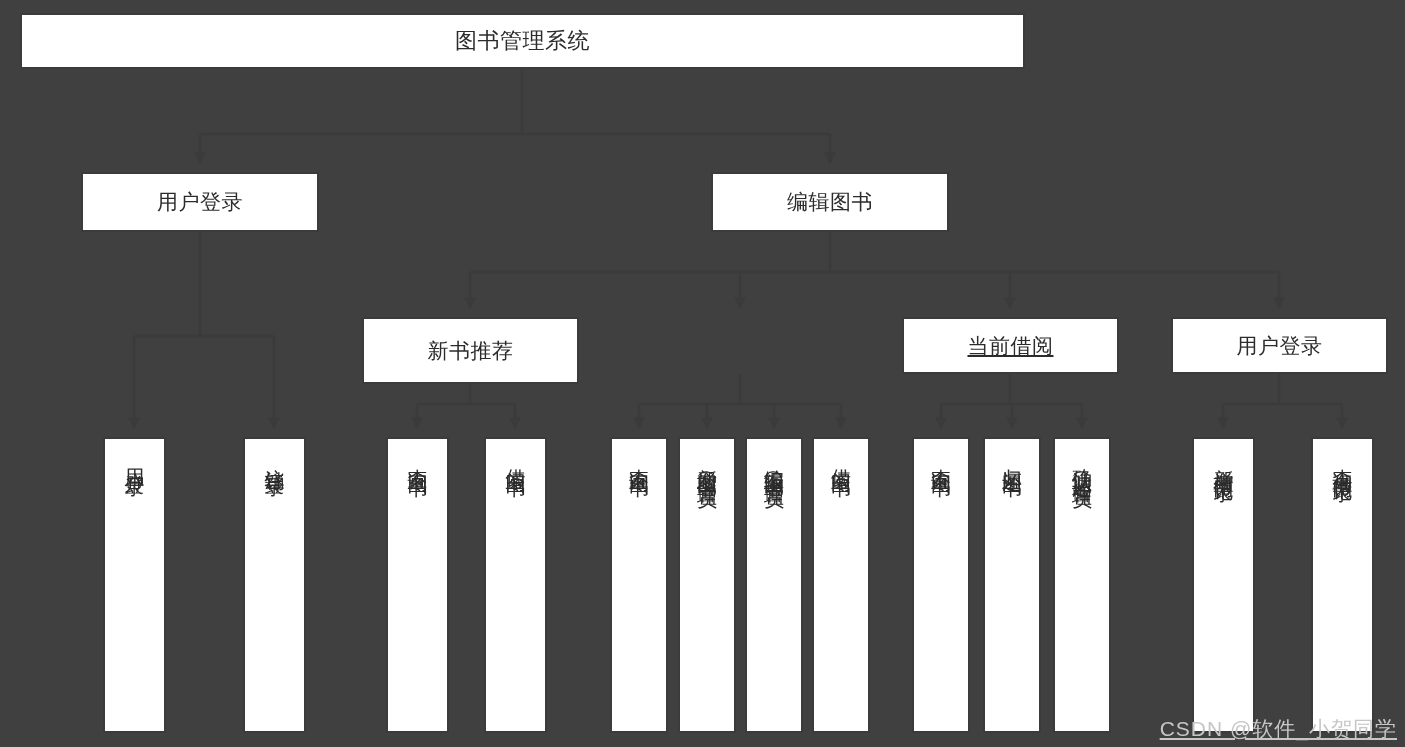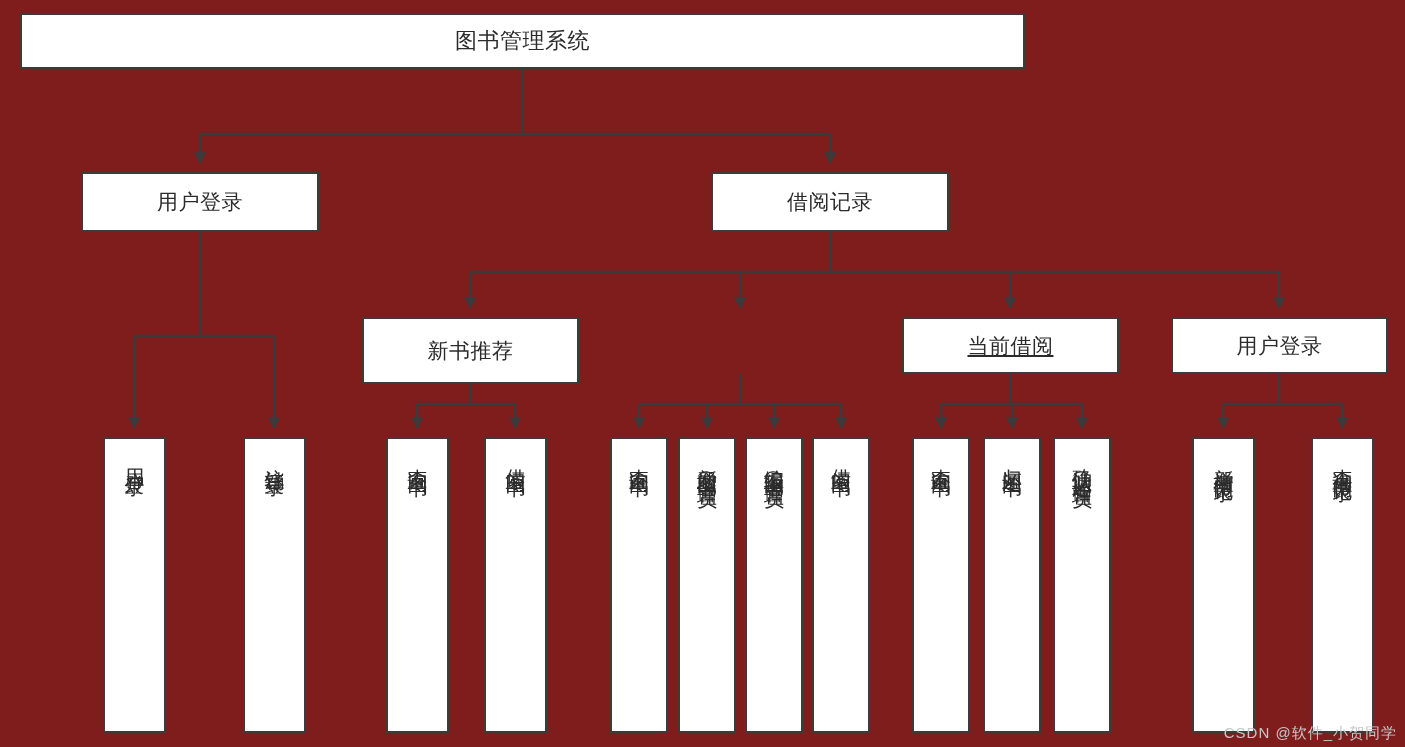--- a/index.html
+++ b/index.html
@@ -11,21 +11,21 @@
     width: 1405px;
     height: 747px;
     font-family: "Liberation Sans", "DejaVu Sans", sans-serif;
     overflow: hidden;
     position: relative;
   }
   #diagram-root {
     position: relative;
     width: 1405px;
     height: 747px;
-    background: #7f1d1d;
+    background: #404040;
   }
   svg.edges {
     position: absolute;
     left: 0;
     top: 0;
     width: 1405px;
     height: 747px;
     pointer-events: none;
   }
   .node {
@@ -60,25 +60,26 @@
     writing-mode: vertical-rl;
     text-orientation: upright;
     font-size: 20px;
     letter-spacing: 3px;
     line-height: 1.05;
   }
   .watermark {
     position: absolute;
     right: 8px;
     bottom: 4px;
-    font-size: 15px;
+    font-size: 21px;
     color: #c6c6c6;
     letter-spacing: 1px;
     user-select: none;
     white-space: nowrap;
+    text-decoration: underline;
   }
 </style>
 </head>
 <body>
 
 <div id="diagram-root">
 
   <svg class="edges" viewBox="0 0 1405 747">
     <defs>
       <marker id="arrow" viewBox="0 0 10 10" refX="9" refY="5" markerWidth="5" markerHeight="5" orient="auto-start-reverse">
@@ -130,21 +131,21 @@
   </svg>
 
   <div class="node horiz root" style="left:20px; top:13px; width:1005px; height:56px;">
     <span class="label">图书管理系统</span>
   </div>
 
   <div class="node horiz" style="left:81px; top:172px; width:238px; height:60px;">
     <span class="label">用户登录</span>
   </div>
   <div class="node horiz" style="left:711px; top:172px; width:238px; height:60px;">
-    <span class="label">借阅记录</span>
+    <span class="label">编辑图书</span>
   </div>
 
   <div class="node horiz" style="left:362px; top:317px; width:217px; height:67px;">
     <span class="label">新书推荐</span>
   </div>
   <div class="node horiz" style="left:902px; top:317px; width:217px; height:57px;text-decoration:underline;">
     <span class="label">当前借阅</span>
   </div>
   <div class="node horiz" style="left:1171px; top:317px; width:217px; height:57px;">
     <span class="label">用户登录</span>

